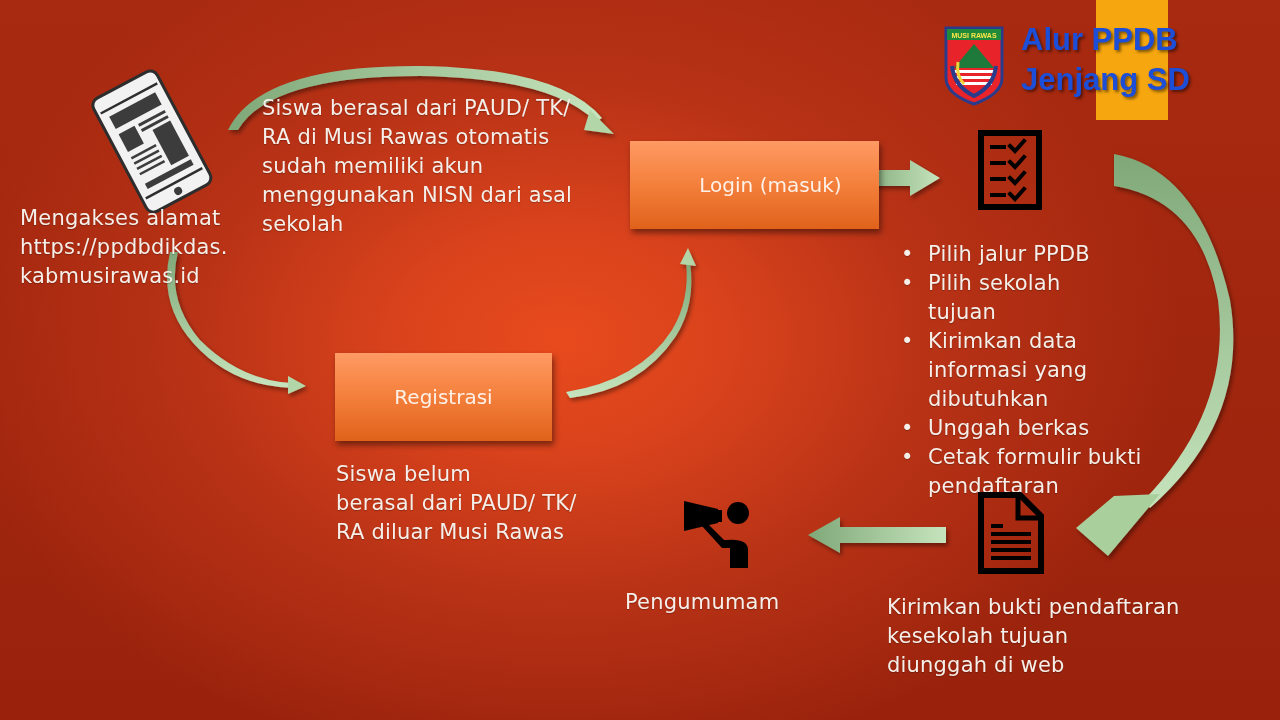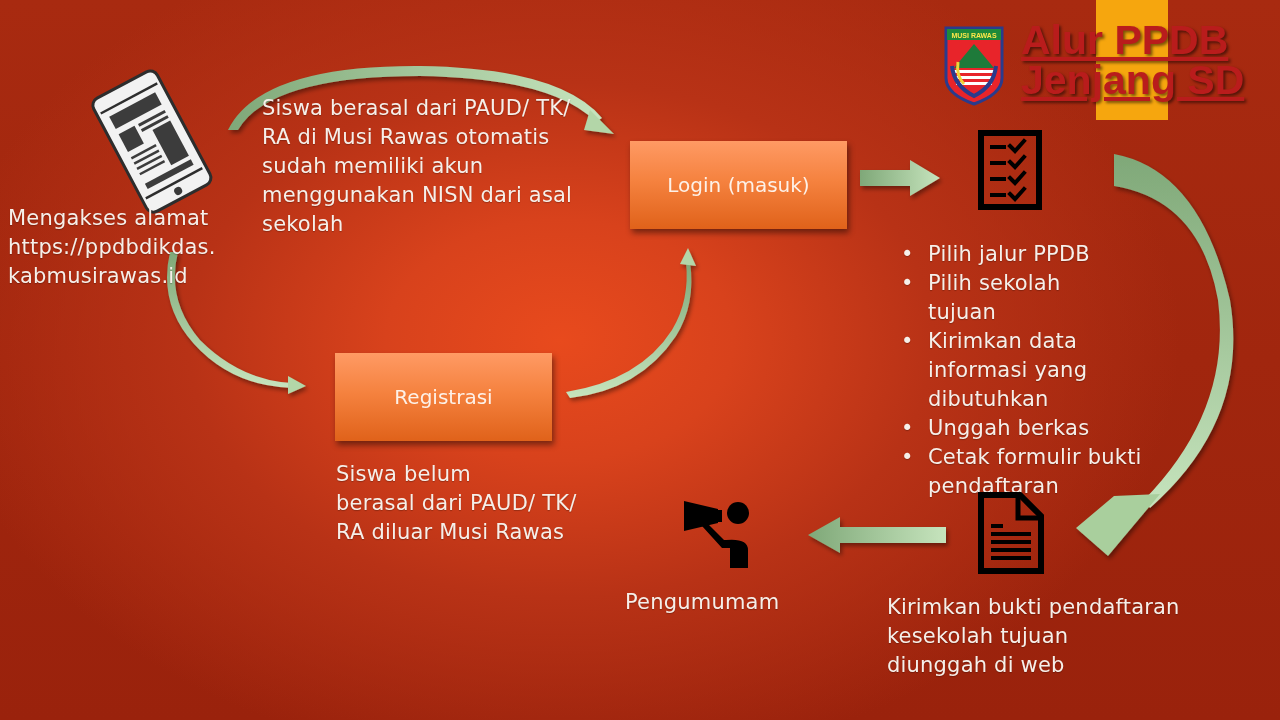--- a/index.html
+++ b/index.html
@@ -8,21 +8,21 @@
     background:
       radial-gradient(ellipse 620px 430px at 560px 340px, #e84a1d 0%, #d8421c 28%, #b83216 60%, rgba(150,28,10,0) 100%),
       linear-gradient(180deg,#a82a10 0%,#9a220c 100%);
   }
   .abs{position:absolute;}
   .txt{font-size:21px;line-height:29px;letter-spacing:0.2px;text-shadow:0 1px 1px rgba(0,0,0,0.25);}
   .box{position:absolute;display:flex;align-items:center;justify-content:center;
     background:linear-gradient(180deg,#ff9a64 0%,#f5823f 45%,#e0621a 100%);
     box-shadow:2px 4px 6px rgba(0,0,0,0.45);color:#fdf1e8;font-size:20px;cursor:pointer;}
   #title-accent{left:1096px;top:0;width:72px;height:120px;background:#f6a60e;}
-  #title{left:1021px;top:20px;font-family:"Liberation Sans",sans-serif;font-weight:bold;font-size:41px;line-height:40px;color:#b91c1c;text-shadow:2px 2px 3px rgba(0,0,0,0.5);text-decoration:underline;}
+  #title{left:1021px;top:20px;font-family:"Liberation Sans",sans-serif;font-weight:bold;font-size:31px;line-height:40px;color:#1d4ed8;text-shadow:2px 2px 3px rgba(0,0,0,0.5);}
   svg{position:absolute;overflow:visible;}
   ul.steps{list-style:none;margin:14px;padding:0;}
   ul.steps li{position:relative;padding-left:30px;}
   ul.steps li::before{content:"\2022";position:absolute;left:3px;top:0;}
 </style>
 </head>
 <body>
 
 <div id="title-accent" class="abs"></div>
 <div id="title" class="abs">
@@ -98,35 +98,35 @@
     <rect x="62" y="54" width="30" height="3" fill="#3c3c3c"></rect>
     <rect x="72" y="60" width="20" height="40" fill="#3c3c3c"></rect>
     <rect x="40" y="74" width="28" height="2.5" fill="#3c3c3c"></rect>
     <rect x="40" y="80" width="28" height="2.5" fill="#3c3c3c"></rect>
     <rect x="40" y="86" width="28" height="2.5" fill="#3c3c3c"></rect>
     <rect x="40" y="92" width="28" height="2.5" fill="#3c3c3c"></rect>
     <rect x="40" y="104" width="52" height="6" fill="#3c3c3c"></rect>
   </g>
 </svg>
 
-<div class="abs txt" style="left:8px;top:204px;">
+<div class="abs txt" style="left:20px;top:204px;">
   <div>Mengakses alamat</div>
   <div>https://ppdbdikdas.</div>
   <div>kabmusirawas.id</div>
 </div>
 
 <div class="abs txt" style="left:262px;top:94px;">
   <div>Siswa berasal dari PAUD/ TK/</div>
   <div>RA di Musi Rawas otomatis</div>
   <div>sudah memiliki akun</div>
   <div>menggunakan NISN dari asal</div>
   <div>sekolah</div>
 </div>
 
-<div class="box" style="left:630px;top:141px;width:217px;height:88px;">
+<div class="box" style="left:630px;top:141px;width:217px;height:88px;padding-left:32px;">
   <span>Login (masuk)</span>
 </div>
 
 <div class="box" style="left:335px;top:353px;width:217px;height:88px;">
   <span>Registrasi</span>
 </div>
 
 <div class="abs txt" style="left:336px;top:460px;">
   <div>Siswa belum</div>
   <div>berasal dari PAUD/ TK/</div>

